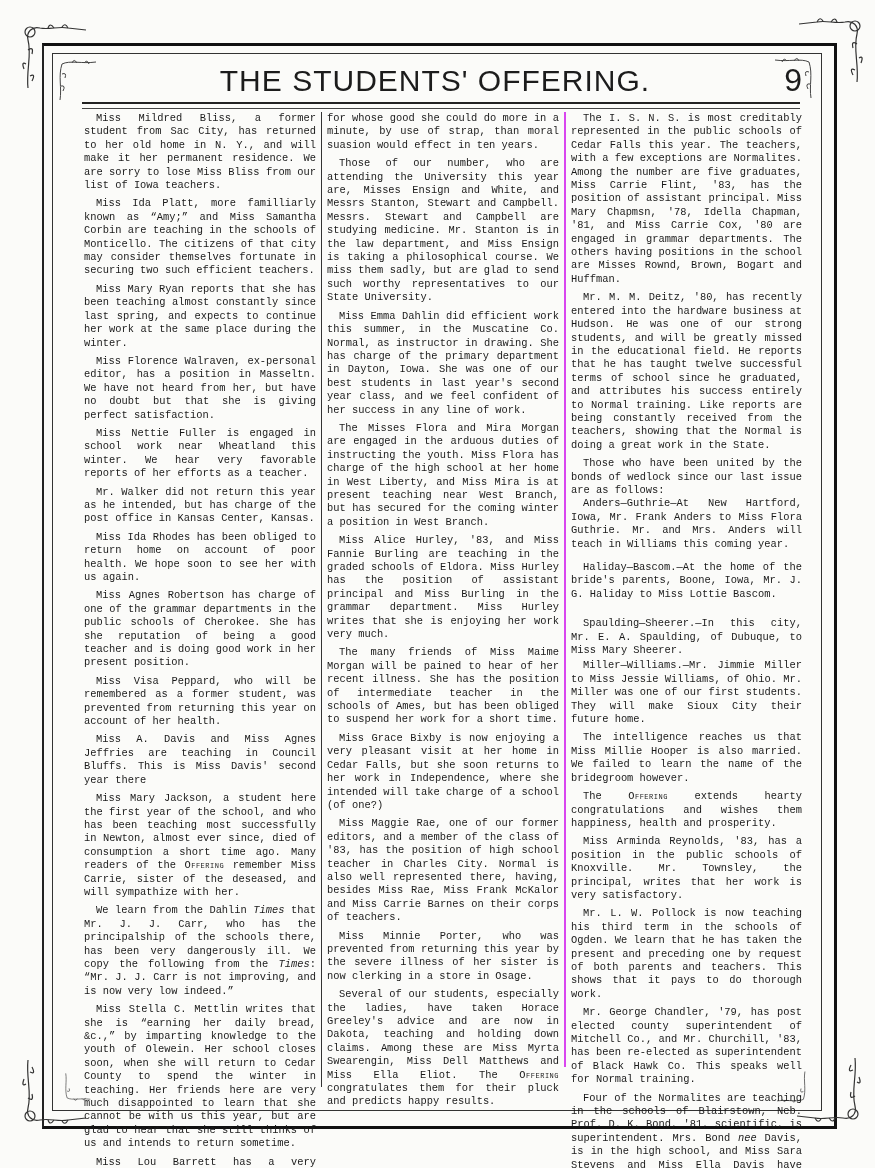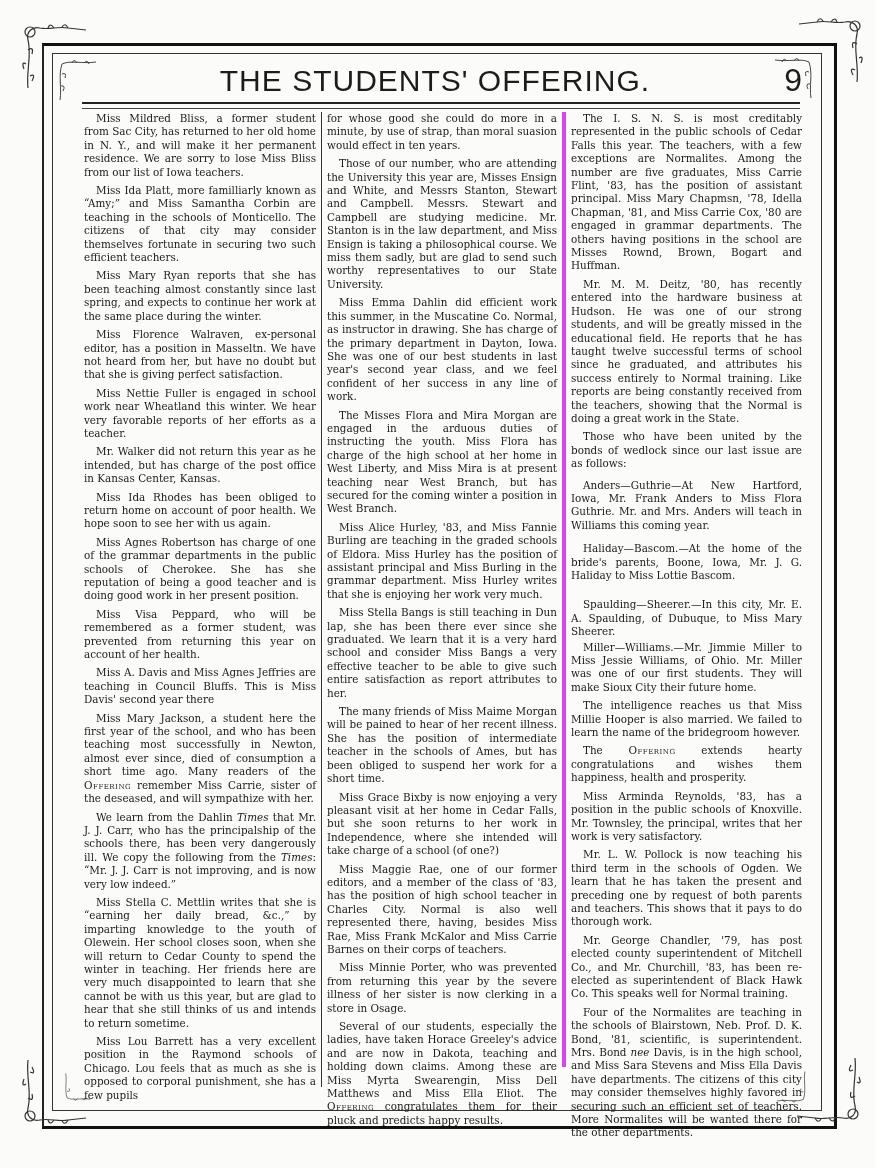--- a/index.html
+++ b/index.html
@@ -43,24 +43,24 @@
     .rule {
       position: absolute; left: 82px; width: 718px; top: 102px; height: 4px;
       border-top: 2px solid #222; border-bottom: 1px solid #444;
     }
     .columns {
       position: absolute; left: 84px; top: 112px; width: 718px; height: 975px;
       display: flex;
     }
     .col {
       font-size: 10.4px; line-height: 13.4px; text-align: justify;
-      padding: 0 5px; box-sizing: border-box;
+      padding: 0 5px; box-sizing: border-box; font-family: Liberation Mono, monospace;
     }
     .col-1 { width: 238px; padding-left: 0; border-right: 1px solid #333; }
-    .col-2 { width: 244px; border-right: 4px solid #d946ef; height: 955px; }
+    .col-2 { width: 244px; border-right: 2px solid #d946ef; height: 955px; }
     .col-3 { width: 236px; padding-right: 0; }
     .col-1 { height: 975px; }
     .col p { margin: 0 0 5px 0; text-indent: 12px; }
     .col p.cont { text-indent: 0; }
     .sc { font-variant: small-caps; letter-spacing: 0.5px; }
     .it { font-style: italic; }
   </style>
 </head>
 <body>
 
@@ -160,32 +160,31 @@
     <p>Miss Stella C. Mettlin writes that she is “earning her daily bread, &amp;c.,” by imparting knowledge to the youth of Olewein. Her school closes soon, when she will return to Cedar County to spend the winter in teaching. Her friends here are very much disappointed to learn that she cannot be with us this year, but are glad to hear that she still thinks of us and intends to return sometime.</p>
     <p>Miss Lou Barrett has a very excellent position in the Raymond schools of Chicago. Lou feels that as much as she is opposed to corporal punishment, she has a few pupils</p>
   </div>
 
   <div class="col col-2">
     <p class="cont">for whose good she could do more in a minute, by use of strap, than moral suasion would effect in ten years.</p>
     <p>Those of our number, who are attending the University this year are, Misses Ensign and White, and Messrs Stanton, Stewart and Campbell. Messrs. Stewart and Campbell are studying medicine. Mr. Stanton is in the law department, and Miss Ensign is taking a philosophical course. We miss them sadly, but are glad to send such worthy representatives to our State University.</p>
     <p>Miss Emma Dahlin did efficient work this summer, in the Muscatine Co. Normal, as instructor in drawing. She has charge of the primary department in Dayton, Iowa. She was one of our best students in last year's second year class, and we feel confident of her success in any line of work.</p>
     <p>The Misses Flora and Mira Morgan are engaged in the arduous duties of instructing the youth. Miss Flora has charge of the high school at her home in West Liberty, and Miss Mira is at present teaching near West Branch, but has secured for the coming winter a position in West Branch.</p>
     <p>Miss Alice Hurley, '83, and Miss Fannie Burling are teaching in the graded schools of Eldora. Miss Hurley has the position of assistant principal and Miss Burling in the grammar department. Miss Hurley writes that she is enjoying her work very much.</p>
-    <p>Miss Stella Bangs is still teaching in Dun lap, she has been there ever since she graduated. We learn that it is a very hard school and consider Miss Bangs a very effective teacher to be able to give such entire satisfaction as report attributes to her.</p>
     <p>The many friends of Miss Maime Morgan will be pained to hear of her recent illness. She has the position of intermediate teacher in the schools of Ames, but has been obliged to suspend her work for a short time.</p>
     <p>Miss Grace Bixby is now enjoying a very pleasant visit at her home in Cedar Falls, but she soon returns to her work in Independence, where she intended will take charge of a school (of one?)</p>
     <p>Miss Maggie Rae, one of our former editors, and a member of the class of '83, has the position of high school teacher in Charles City. Normal is also well represented there, having, besides Miss Rae, Miss Frank McKalor and Miss Carrie Barnes on their corps of teachers.</p>
     <p>Miss Minnie Porter, who was prevented from returning this year by the severe illness of her sister is now clerking in a store in Osage.</p>
     <p><span>Several of our students, especially the ladies, have taken Horace Greeley's advice and are now in Dakota, teaching and holding down claims. Among these are Miss Myrta Swearengin, Miss Dell Matthews and Miss Ella Eliot. The </span><span class="sc">Offering</span><span> congratulates them for their pluck and predicts happy results.</span></p>
   </div>
 
   <div class="col col-3">
     <p>The I. S. N. S. is most creditably represented in the public schools of Cedar Falls this year. The teachers, with a few exceptions are Normalites. Among the number are five graduates, Miss Carrie Flint, '83, has the position of assistant principal. Miss Mary Chapmsn, '78, Idella Chapman, '81, and Miss Carrie Cox, '80 are engaged in grammar departments. The others having positions in the school are Misses Rownd, Brown, Bogart and Huffman.</p>
     <p>Mr. M. M. Deitz, '80, has recently entered into the hardware business at Hudson. He was one of our strong students, and will be greatly missed in the educational field. He reports that he has taught twelve successful terms of school since he graduated, and attributes his success entirely to Normal training. Like reports are being constantly received from the teachers, showing that the Normal is doing a great work in the State.</p>
-    <p style="margin-bottom:8px">Those who have been united by the bonds of wedlock since our last issue are as follows:</p>
+    <p style="margin-bottom:0">Those who have been united by the bonds of wedlock since our last issue are as follows:</p>
     <p style="margin-bottom:10px">Anders—Guthrie—At New Hartford, Iowa, Mr. Frank Anders to Miss Flora Guthrie. Mr. and Mrs. Anders will teach in Williams this coming year.</p>
     <p style="margin-bottom:16px">Haliday—Bascom.—At the home of the bride's parents, Boone, Iowa, Mr. J. G. Haliday to Miss Lottie Bascom.</p>
     <p style="margin-bottom:2px">Spaulding—Sheerer.—In this city, Mr. E. A. Spaulding, of Dubuque, to Miss Mary Sheerer.</p>
     <p>Miller—Williams.—Mr. Jimmie Miller to Miss Jessie Williams, of Ohio. Mr. Miller was one of our first students. They will make Sioux City their future home.</p>
     <p>The intelligence reaches us that Miss Millie Hooper is also married. We failed to learn the name of the bridegroom however.</p>
     <p><span>The </span><span class="sc">Offering</span><span> extends hearty congratulations and wishes them happiness, health and prosperity.</span></p>
     <p>Miss Arminda Reynolds, '83, has a position in the public schools of Knoxville. Mr. Townsley, the principal, writes that her work is very satisfactory.</p>
     <p>Mr. L. W. Pollock is now teaching his third term in the schools of Ogden. We learn that he has taken the present and preceding one by request of both parents and teachers. This shows that it pays to do thorough work.</p>
     <p>Mr. George Chandler, '79, has post elected county superintendent of Mitchell Co., and Mr. Churchill, '83, has been re-elected as superintendent of Black Hawk Co. This speaks well for Normal training.</p>
     <p><span>Four of the Normalites are teaching in the schools of Blairstown, Neb. Prof. D. K. Bond, '81, scientific, is superintendent. Mrs. Bond </span><span class="it">nee</span><span> Davis, is in the high school, and Miss Sara Stevens and Miss Ella Davis have departments. The citizens of this city may consider themselves highly favored in securing such an efficient set of teachers. More Normalites will be wanted there for the other departments.</span></p>

